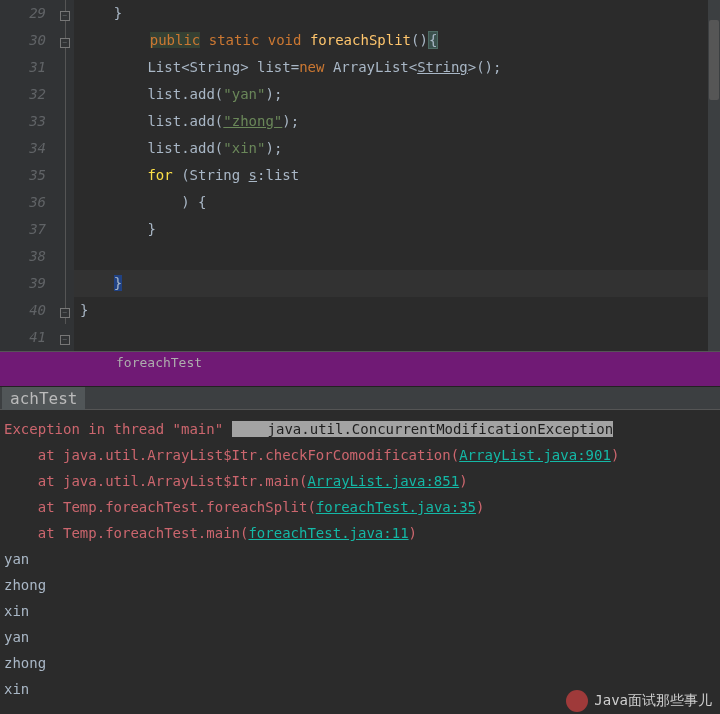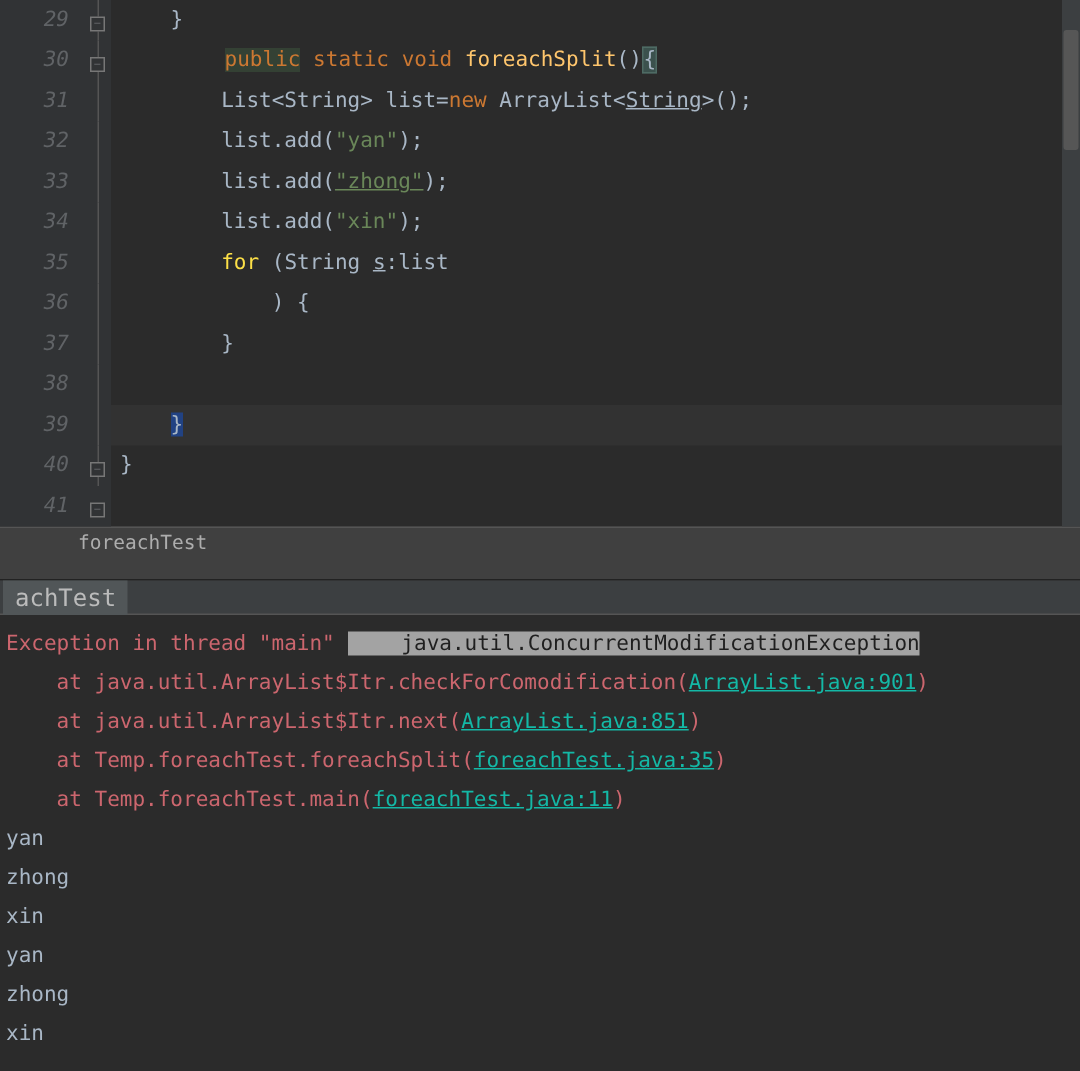--- a/index.html
+++ b/index.html
@@ -80,23 +80,23 @@
   .scroll-thumb {
     position: absolute;
     width: 10px; left: 1px;
     top: 20px; height: 80px;
     background: #565656;
     border-radius: 2px;
   }
   .breadcrumb {
     height: 36px;
     line-height: 22px;
-    background: #404040;
+    background: #701a75;
     color: #adadad;
-    padding-left: 52px;
+    padding-left: 116px;
     font-size: 13px;
     border-top: 1px solid #555;
     border-bottom: 1px solid #222;
   }
   .tab-bar {
     height: 23px;
     line-height: 23px;
     background: #3c3f41;
     color: #bbbbbb;
     font-size: 16px;
@@ -195,26 +195,30 @@
 
 <div class="breadcrumb">foreachTest</div>
 
 <div class="tab-bar">
   <span class="tab">achTest</span>
 </div>
 
 <div class="console">
   <div class="console-line"><span class="err">Exception in thread "main" </span><span class="err-sel">java.util.ConcurrentModificationException</span></div>
   <div class="console-line"><span class="err">    at java.util.ArrayList$Itr.checkForComodification(</span><span class="err-link">ArrayList.java:901</span><span class="err">)</span></div>
-  <div class="console-line"><span class="err">    at java.util.ArrayList$Itr.next(</span><span class="err-link">ArrayList.java:851</span><span class="err">)</span></div>
+  <div class="console-line"><span class="err">    at java.util.ArrayList$Itr.main(</span><span class="err-link">ArrayList.java:851</span><span class="err">)</span></div>
   <div class="console-line"><span class="err">    at Temp.foreachTest.foreachSplit(</span><span class="err-link">foreachTest.java:35</span><span class="err">)</span></div>
   <div class="console-line"><span class="err">    at Temp.foreachTest.main(</span><span class="err-link">foreachTest.java:11</span><span class="err">)</span></div>
   <div class="console-line"><span class="out">yan</span></div>
   <div class="console-line"><span class="out">zhong</span></div>
   <div class="console-line"><span class="out">xin</span></div>
   <div class="console-line"><span class="out">yan</span></div>
   <div class="console-line"><span class="out">zhong</span></div>
   <div class="console-line"><span class="out">xin</span></div>
 
   <div class="watermark">
+    <div class="wm-top">
+      <span class="wm-icon"></span>
+      <span>Java面试那些事儿</span>
+    </div>
     <div>@51CTO博客</div>
   </div>
 </div>
 
 </body></html>

